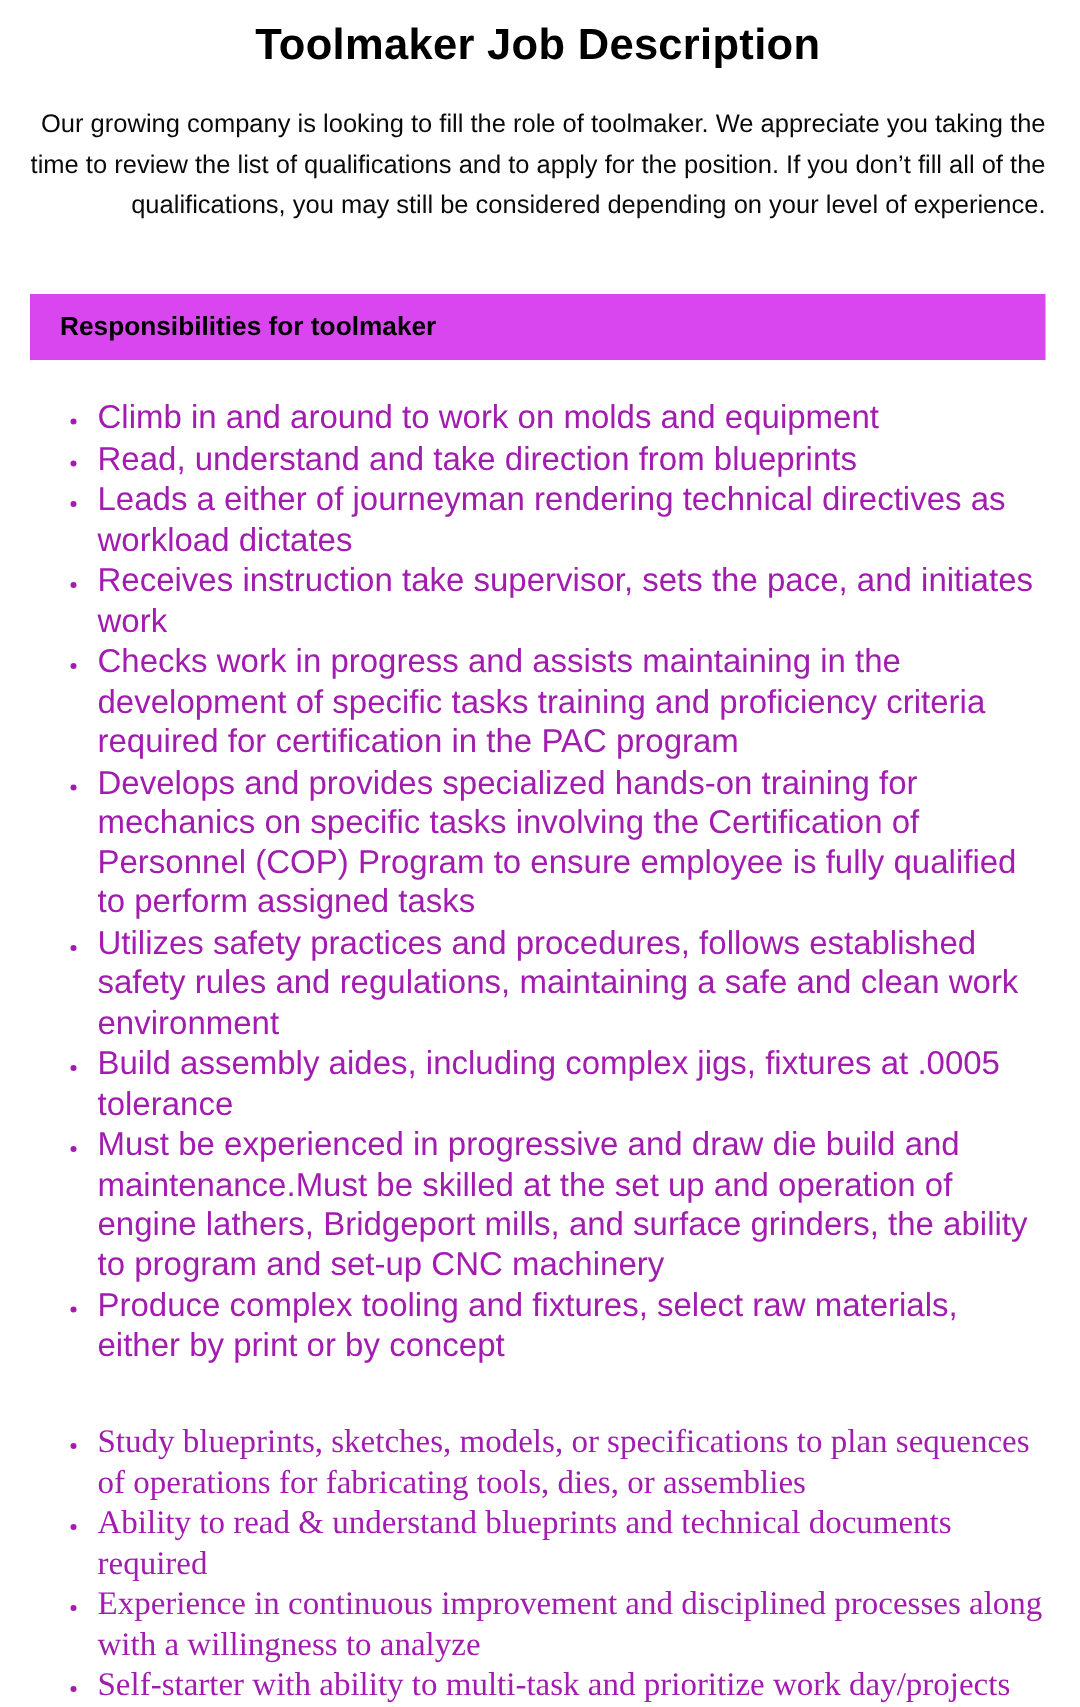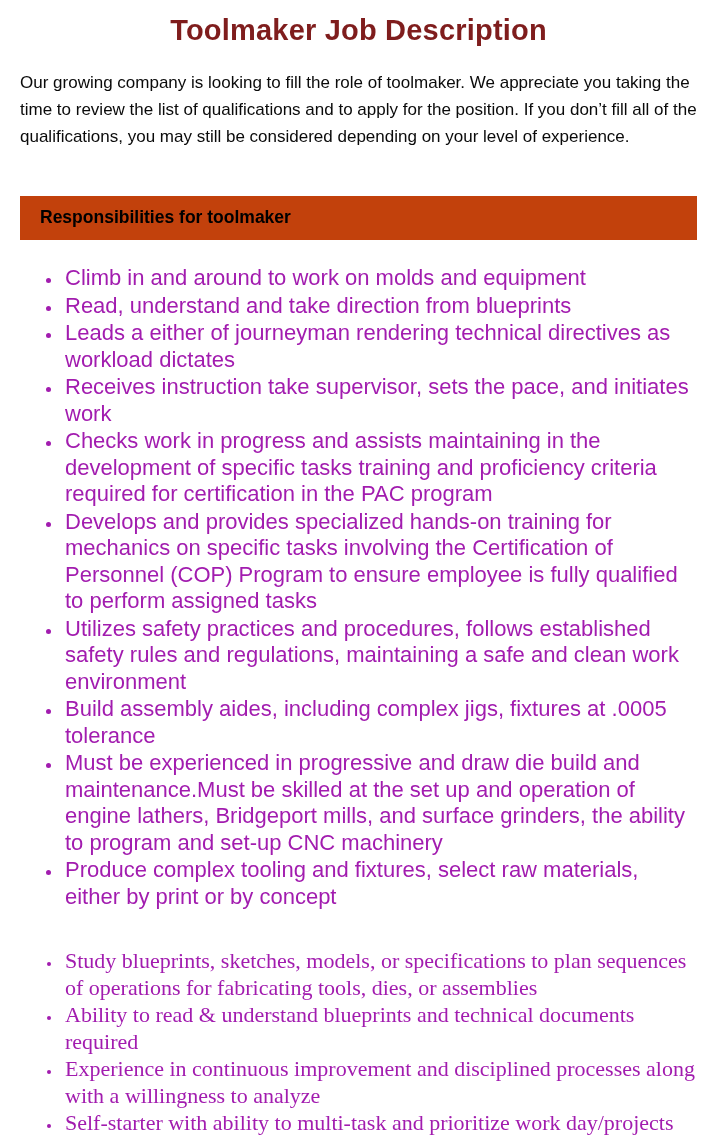--- a/index.html
+++ b/index.html
@@ -14,30 +14,31 @@
   }
   .page {
     padding: 6px 23px 24px 20px;
   }
   h1.page-title {
     text-align: center;
     font-size: 29px;
     font-weight: 700;
     letter-spacing: 0.2px;
     margin: 8px 0 22px 0;
-    color: #7f1d1d;
+    color: #000000;
   }
   p.intro {
     font-size: 17px;
     line-height: 27px;
     margin-bottom: 33px;
     color: #0a0a0a;
+    text-align: right;
   }
   .section-header {
-    background: #c2410c;
+    background: #d946ef;
     font-size: 17.5px;
     font-weight: 700;
     padding: 11px 20px 12px 20px;
     color: #000000;
     margin-top: 46px;
   }
   ul.bullets {
     list-style: disc;
     padding-left: 42px;
     margin: 25px 0 38px 0;

